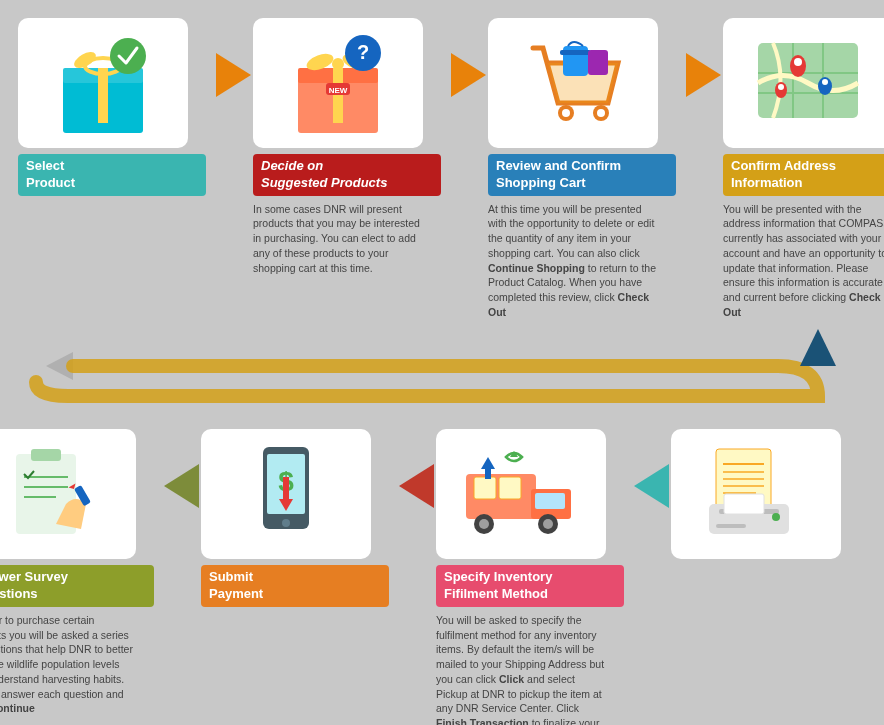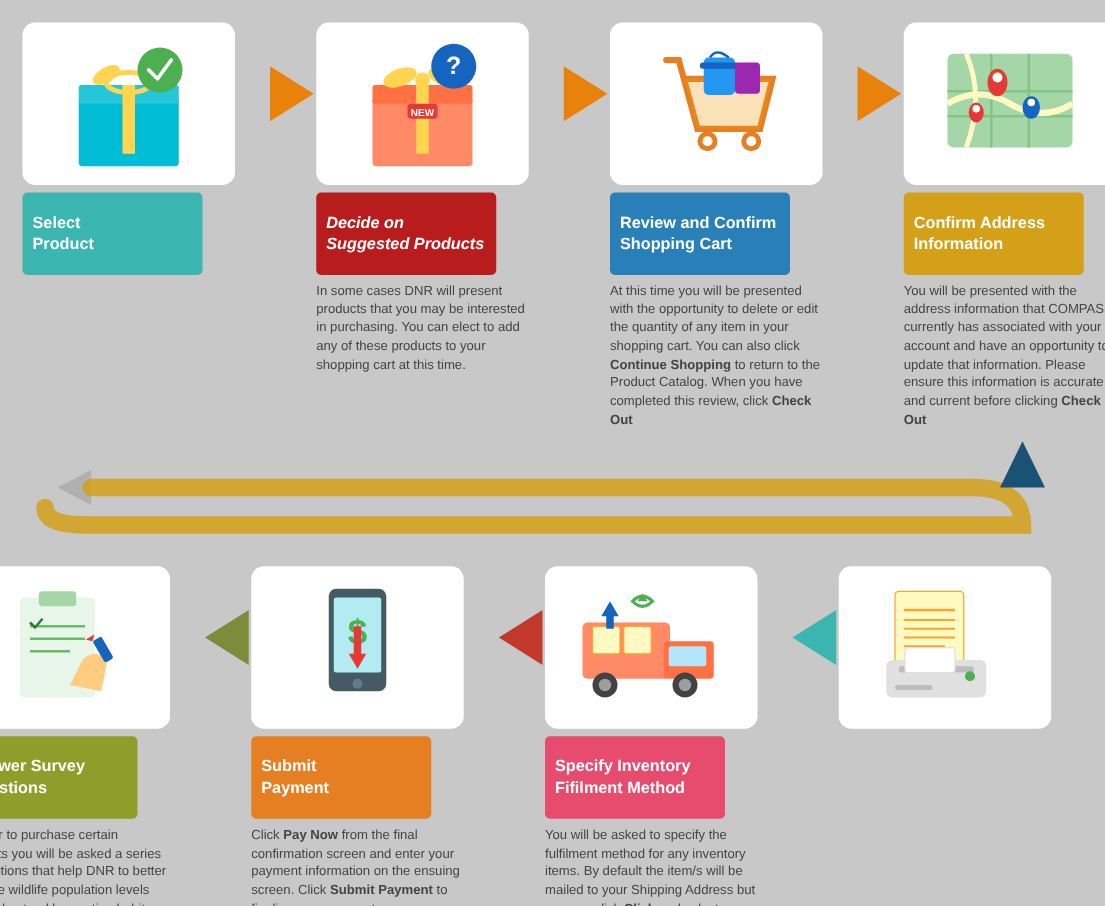--- a/index.html
+++ b/index.html
@@ -46,25 +46,25 @@
       align-items: center;
       justify-content: center;
       margin-bottom: 6px;
       position: relative;
     }
 
     .step-title {
       font-weight: bold;
       font-size: 13px;
       color: white;
-      padding: 16px 8px;
+      padding: 4px 8px;
       border-radius: 4px;
       margin-bottom: 6px;
       line-height: 1.3;
-      width: 144px;
+      width: 188px;
     }
 
     .step-title.teal { background: #3ab5b0; }
     .step-title.orange { background: #b91c1c; font-style: italic; }
     .step-title.blue { background: #2980b9; }
     .step-title.gold { background: #d4a017; }
 
     .step-desc {
       font-size: 10.5px;
       color: #444;
@@ -342,23 +342,20 @@
 
           <text x="65" y="52" text-anchor="middle" fill="#4caf50" font-size="28" font-weight="bold">$</text>
 
           <polygon points="58,60 65,72 72,60" fill="#e53935"></polygon>
           <rect x="62" y="38" width="6" height="24" fill="#e53935"></rect>
 
           <circle cx="65" cy="84" r="4" fill="#607d8b"></circle>
         </svg>
       </div>
       <div class="step-title amber">Submit<br>Payment</div>
-      <div class="step-desc">
-        Click <b>Pay Now</b> from the final confirmation screen and enter your payment information on the ensuing screen. Click <b>Submit Payment</b> to finalize your payment.
-      </div>
     </div>
 
     <div class="bottom-arrow-container">
       <div class="arrow-left olive"></div>
     </div>
 
     <div class="bottom-step-block">
       <div class="step-icon-area">
         <svg width="130" height="110" viewBox="0 0 130 110">
 

